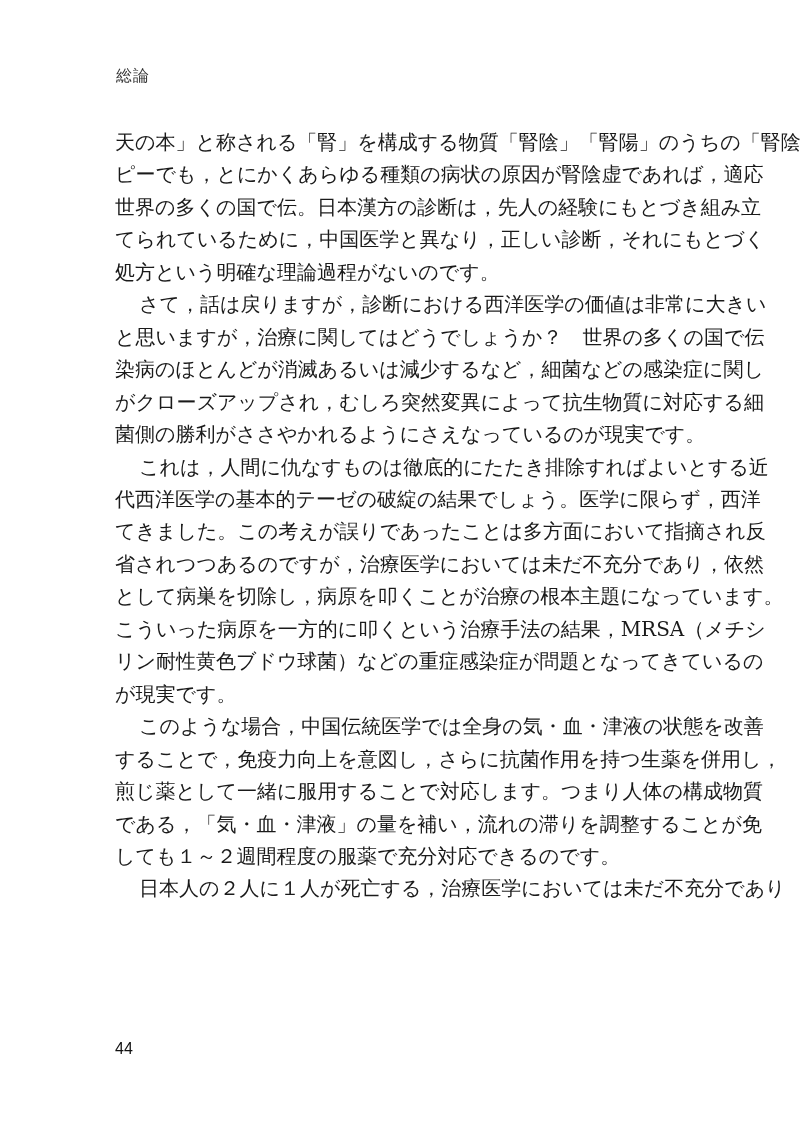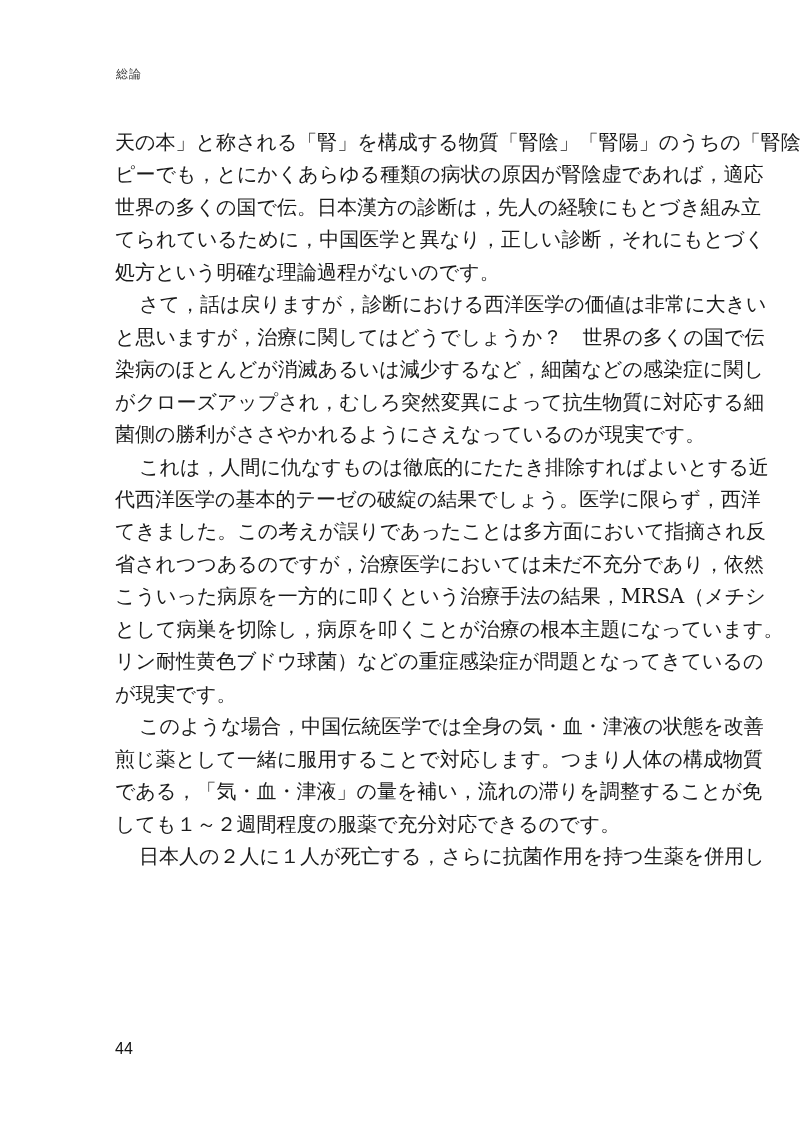--- a/index.html
+++ b/index.html
@@ -1,21 +1,21 @@
 <!DOCTYPE html>
 <html><head>
 <meta charset="utf-8">
 <style>
   html, body { margin: 0; padding: 0; background: #ffffff; }
   body { width: 800px; height: 1135px; position: relative; overflow: hidden; }
   .page { position: absolute; left: 0; top: 0; width: 800px; height: 1135px; background: #ffffff; }
   .running-head {
     position: absolute; left: 116px; top: 66px;
     font-family: Liberation Sans, sans-serif;
-    font-size: 12px; color: #333; letter-spacing: 1px;
+    font-size: 16px; color: #333; letter-spacing: 1px;
   }
   .body-text {
     position: absolute; left: 115px; top: 126px; width: 570px;
     font-family: "DejaVu Serif", "Liberation Serif", serif;
     font-size: 20px; color: #1a1a1a;
   }
   .line {
     height: 32.46px; line-height: 32.46px; white-space: nowrap;
     text-align: justify; text-align-last: justify;
     letter-spacing: 0px;
@@ -50,32 +50,33 @@
       <div class="line">染病のほとんどが消滅あるいは減少するなど，細菌などの感染症に関し</div>
       <div class="line">がクローズアップされ，むしろ突然変異によって抗生物質に対応する細</div>
       <div class="line last">菌側の勝利がささやかれるようにさえなっているのが現実です。</div>
     </div>
 
     <div>
       <div class="line indent">これは，人間に仇なすものは徹底的にたたき排除すればよいとする近</div>
       <div class="line">代西洋医学の基本的テーゼの破綻の結果でしょう。医学に限らず，西洋</div>
       <div class="line">てきました。この考えが誤りであったことは多方面において指摘され反</div>
       <div class="line">省されつつあるのですが，治療医学においては未だ不充分であり，依然</div>
+      <div class="line">として病巣を切除し，病原を叩くことが治療の根本主題になっています。</div>
       <div class="line">こういった病原を一方的に叩くという治療手法の結果，MRSA（メチシ</div>
-      <div class="line">として病巣を切除し，病原を叩くことが治療の根本主題になっています。</div>
       <div class="line">リン耐性黄色ブドウ球菌）などの重症感染症が問題となってきているの</div>
       <div class="line last">が現実です。</div>
     </div>
 
     <div>
       <div class="line indent">このような場合，中国伝統医学では全身の気・血・津液の状態を改善</div>
+      <div class="line">することで，免疫力向上を意図し，さらに抗菌作用を持つ生薬を併用し，</div>
       <div class="line">煎じ薬として一緒に服用することで対応します。つまり人体の構成物質</div>
       <div class="line">である，「気・血・津液」の量を補い，流れの滞りを調整することが免</div>
       <div class="line last">しても１～２週間程度の服薬で充分対応できるのです。</div>
     </div>
 
     <div>
-      <div class="line indent">日本人の２人に１人が死亡する，さらに抗菌作用を持つ生薬を併用し</div>
+      <div class="line indent">日本人の２人に１人が死亡する，治療医学においては未だ不充分であり</div>
     </div>
   </div>
 
   <div class="page-number">44</div>
 </div>
 
 </body></html>

